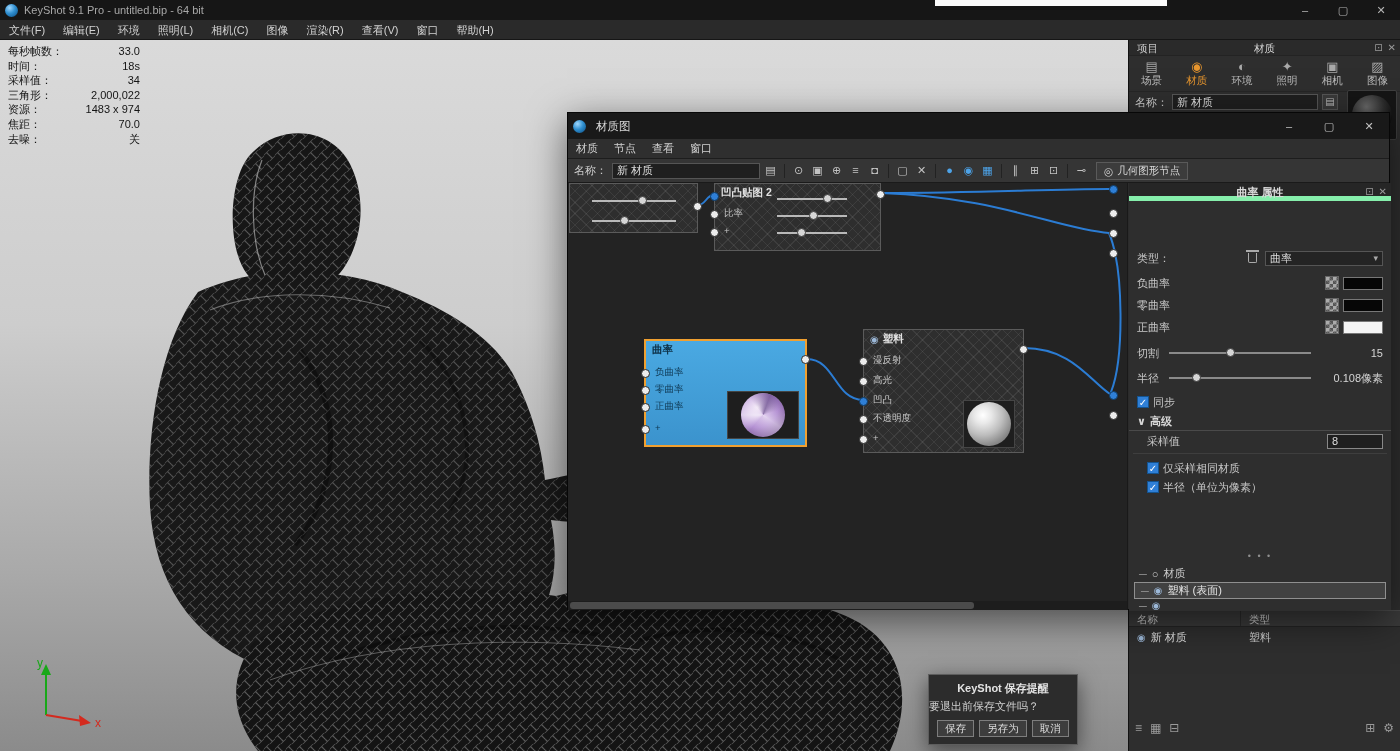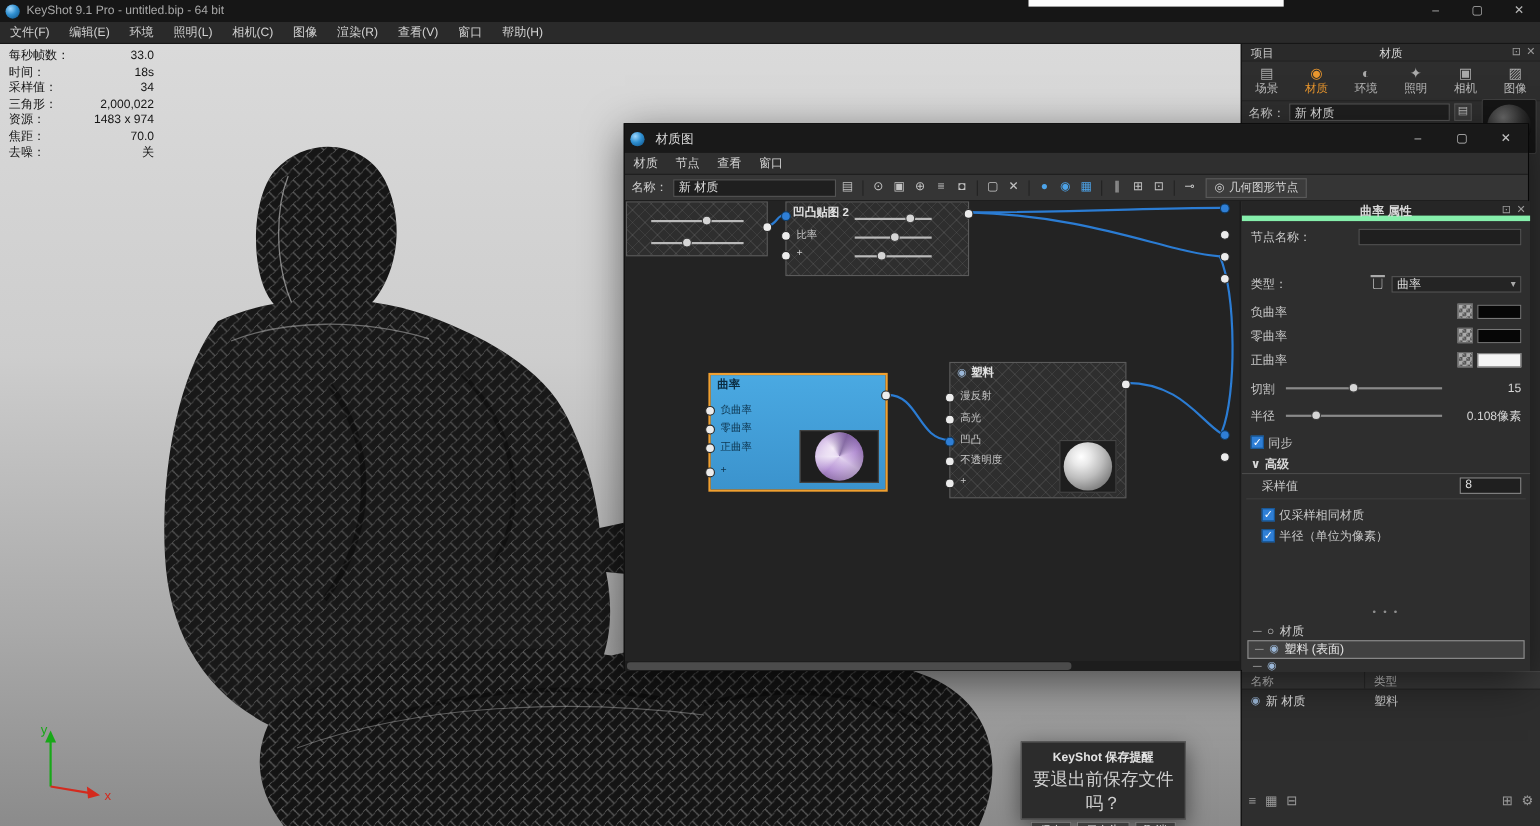--- a/index.html
+++ b/index.html
@@ -114,21 +114,21 @@
 .adv{border-bottom:1px solid #4a4a4a;font-weight:bold;color:#d8d8d8;}
 .dots-split{position:absolute;left:0;right:0;text-align:center;color:#8f8f8f;font-size:9px;letter-spacing:2px;}
 .tree-row{position:absolute;left:0;right:0;display:flex;align-items:center;gap:5px;padding-left:10px;color:#cfcfcf;height:15px;}
 .tree-sel{position:absolute;left:5px;right:5px;height:17px;background:#414141;border:1px solid #8f8f8f;display:flex;align-items:center;gap:5px;padding-left:6px;color:#e4e4e4;}
 .psep{position:absolute;left:4px;right:4px;height:1px;background:#3e3e3e;}
 .dash{color:#9a9a9a;}
 
 
 .dialog{position:absolute;left:928px;top:674px;width:150px;height:71px;background:#2c2c2c;border:1px solid #5d5d5d;z-index:60;box-shadow:0 6px 20px rgba(0,0,0,.5);}
 .dlg-title{text-align:center;font-size:11px;font-weight:bold;color:#e3e3e3;margin-top:6px;}
-.dlg-msg{text-align:center;font-size:16px;color:#cfcfcf;margin-top:3px;}
+.dlg-msg{font-size:11px;color:#cfcfcf;margin-top:3px;}
 .dlg-btns{display:flex;justify-content:center;gap:5px;margin-top:6px;}
 .dlg-btn{background:#3d3d3d;border:1px solid #7d7d7d;color:#ddd;font-size:10.5px;height:17px;line-height:15px;padding:0 7px;font-family:inherit;}
 </style>
 </head>
 <body>
 
 <div class="titlebar">
   <span class="logo"></span>
   <span class="title-text">KeyShot 9.1 Pro  - untitled.bip  - 64 bit</span>
   <div class="win-controls">
@@ -401,25 +401,20 @@
       </div>
   </div>
 
   <div class="gw-props">
     <div class="gwp-header">曲率 属性</div>
     <div class="gwp-hicons">
       <span>⊡</span>
       <span>✕</span>
     </div>
 
-    <div class="prow" style="top:23px;">
-      <span>节点名称：</span>
-      <span class="flexsp"></span>
-      <input class="field" style="width: 148px; height: 15px;" value="">
-    </div>
 
     <div class="prow" style="top:41px;margin-top:25px;">
       <span>类型：</span>
       <span class="flexsp"></span>
       <span class="trash-icon"></span>
       <div class="dropdown">
         <span>曲率</span>
         <span class="car">▾</span>
       </div>
     </div>

